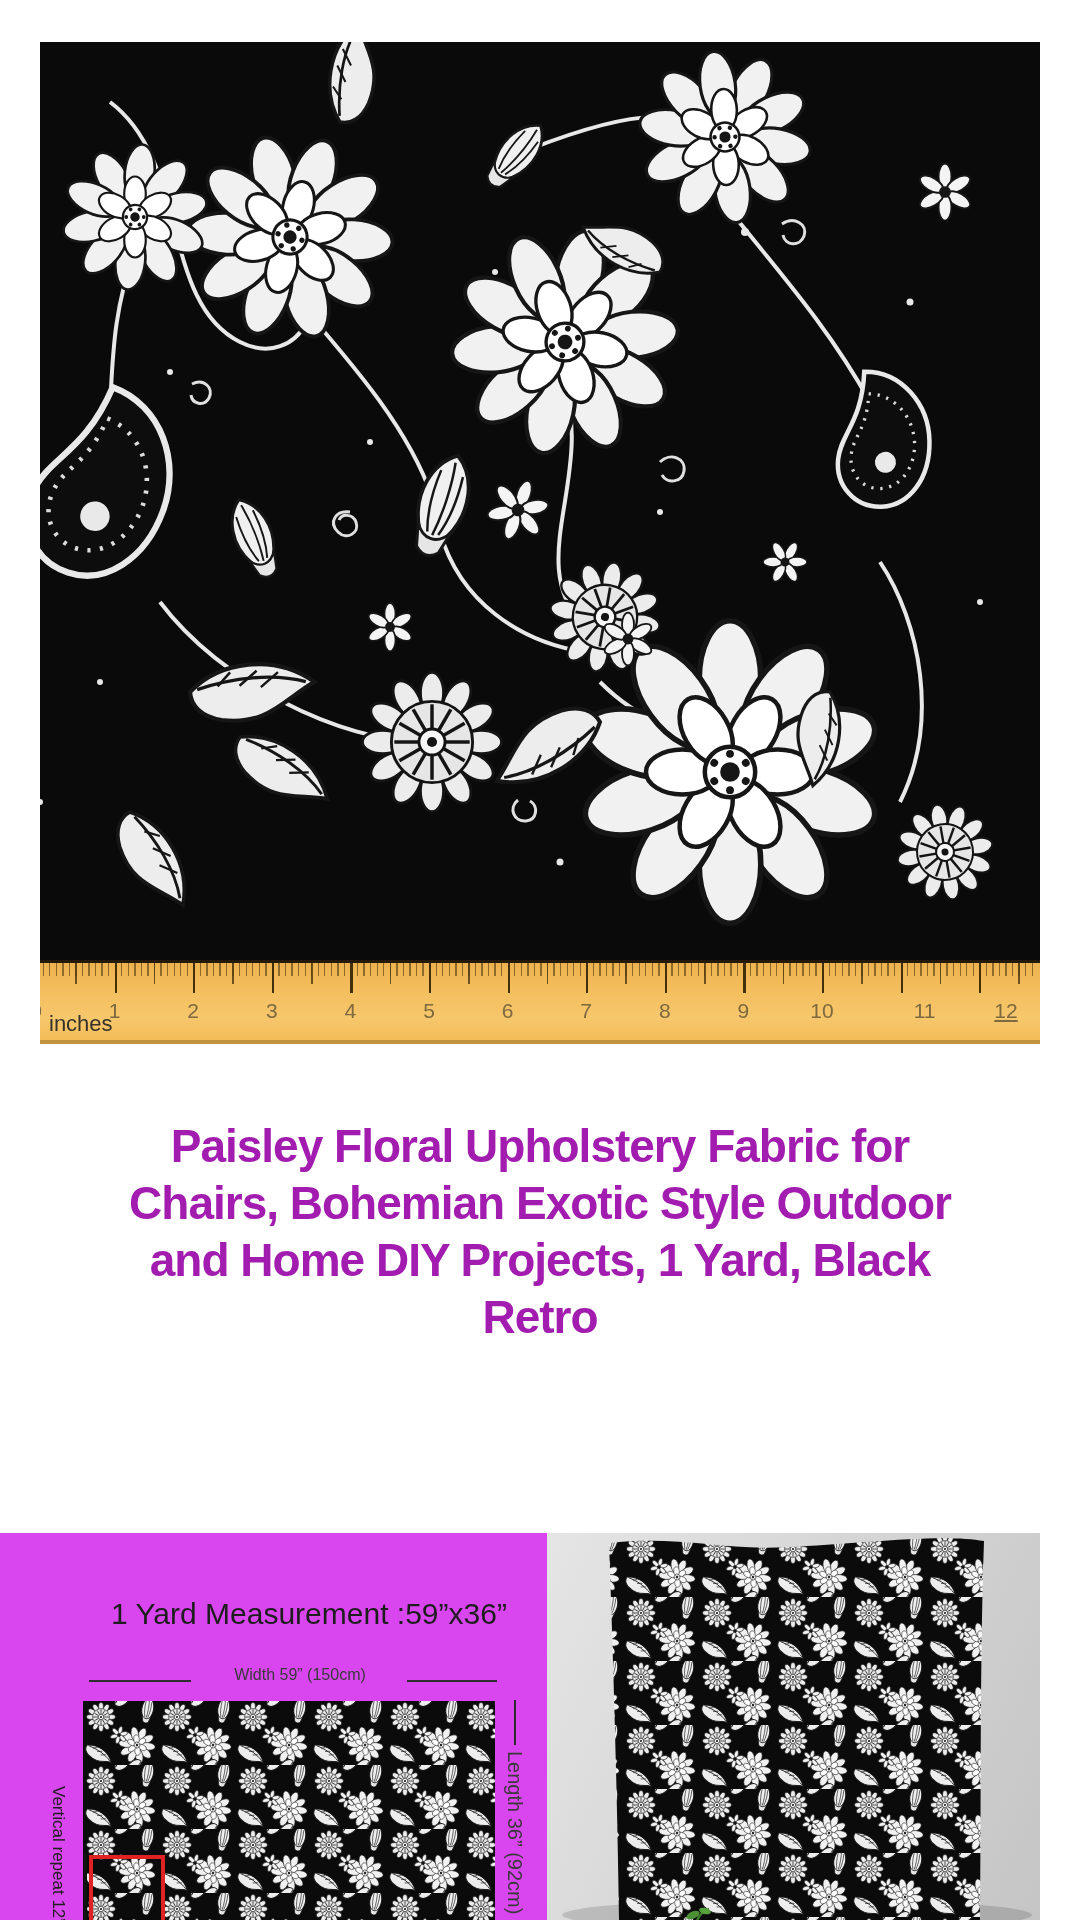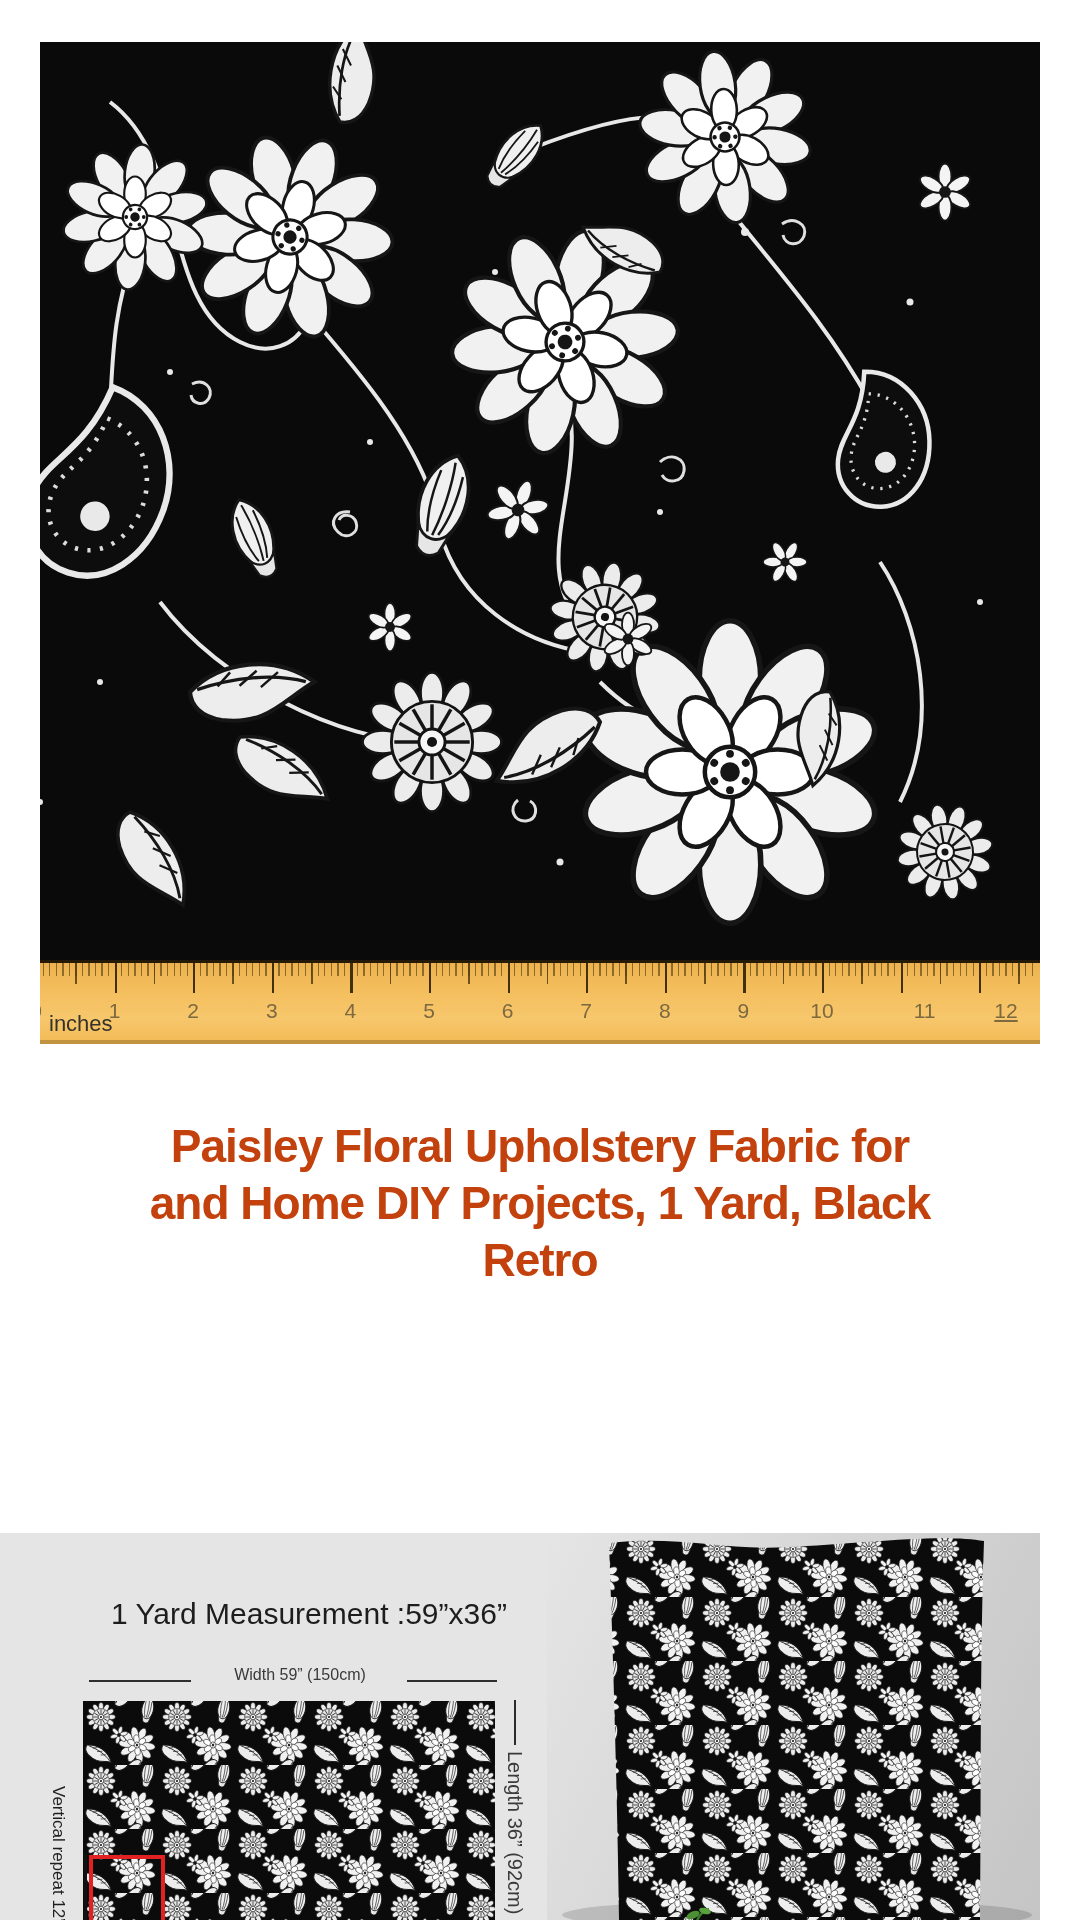--- a/index.html
+++ b/index.html
@@ -19,24 +19,24 @@
       linear-gradient(180deg,#eeb250 0%,#f3bd5c 32%,#f7c76c 72%,#f3bc58 100%);
     background-size:100% 30px,100% 21px,100% 13px,100% 100%;
     background-position:-4px 0,-4px 0,-4px 0,0 0;
     background-repeat:no-repeat;}
   .ruler-numbers span{position:absolute;top:36px;transform:translateX(-50%);
     font-size:21px;color:#7c6940;letter-spacing:0;}
   .ruler-unit{position:absolute;left:9px;bottom:3px;font-size:22px;color:#35322b;margin-top:12px;}
 
   
   .title{position:absolute;left:30px;top:1118px;width:1020px;text-align:center;
-    font-weight:bold;font-size:46px;line-height:57px;letter-spacing:-1px;color:#c2410c;}
+    font-weight:bold;font-size:46px;line-height:57px;letter-spacing:-1px;color:#a21caf;}
 
   
-  .diagram{position:absolute;left:0;top:1533px;width:618px;height:387px;background:#e5e5e5;overflow:hidden;}
+  .diagram{position:absolute;left:0;top:1533px;width:618px;height:387px;background:#d946ef;overflow:hidden;}
   .diagram-heading{position:absolute;left:0;top:64px;width:100%;text-align:center;
     font-size:30px;color:#1d1d1d;}
   .dim-line{position:absolute;height:2px;background:#2e2e2e;top:147px;}
   .dim-line.l{left:89px;width:102px;}
   .dim-line.r{left:407px;width:90px;}
   .width-label{position:absolute;left:196px;top:133px;width:208px;text-align:center;
     font-size:16px;color:#3a3a3a;white-space:nowrap;}
   .swatch{position:absolute;left:83px;top:168px;width:412px;height:219px;}
   .length-col{position:absolute;left:503px;top:167px;height:220px;display:flex;
     flex-direction:column;align-items:center;}
@@ -248,20 +248,21 @@
           <span style="left: 782px;">10</span>
           <span style="left: 860.6px; margin-left: 24px;">11</span>
           <span style="left: 966px; text-decoration: underline;">12</span>
         </div>
       <div class="ruler-unit">inches</div>
     </div>
   </div>
 
   <div class="title">
       <div>Paisley Floral Upholstery Fabric for</div>
+      <div>Chairs, Bohemian Exotic Style Outdoor</div>
       <div>and Home DIY Projects, 1 Yard, Black</div>
       <div>Retro</div>
     </div>
 
   <div class="diagram">
     <div class="diagram-heading">1 Yard Measurement :59”x36”</div>
 
     <div class="dim-line l"></div>
     <div class="width-label">Width 59”  (150cm)</div>
     <div class="dim-line r"></div>

